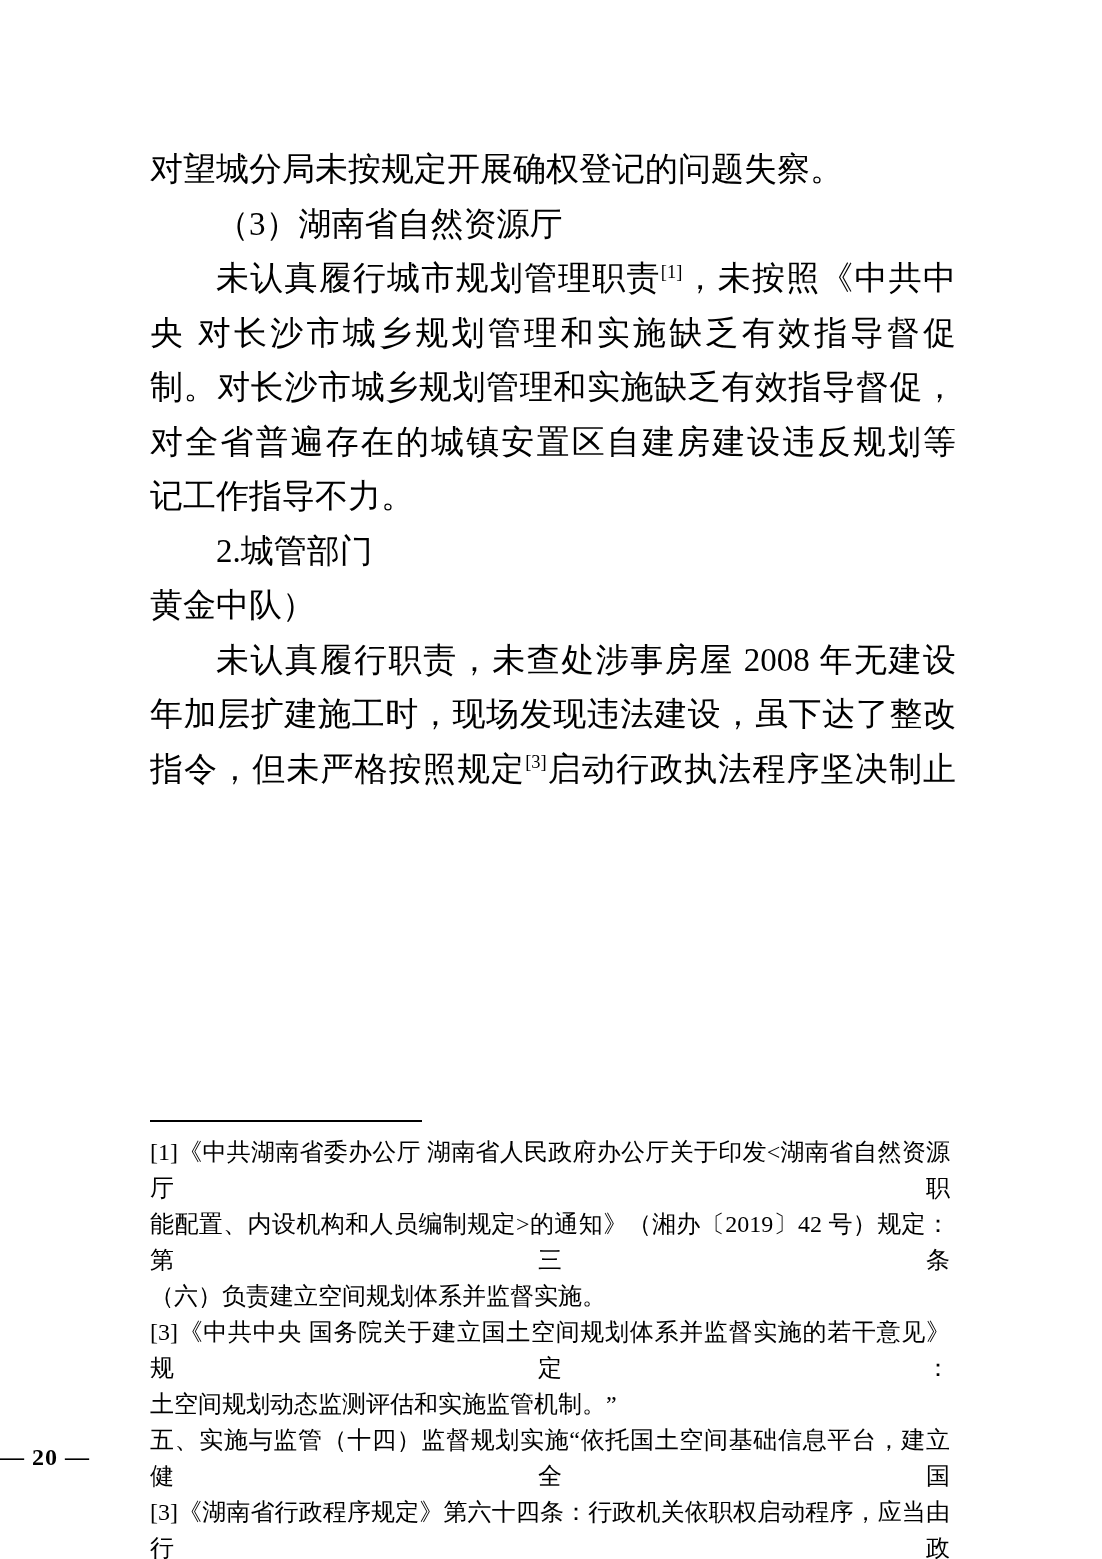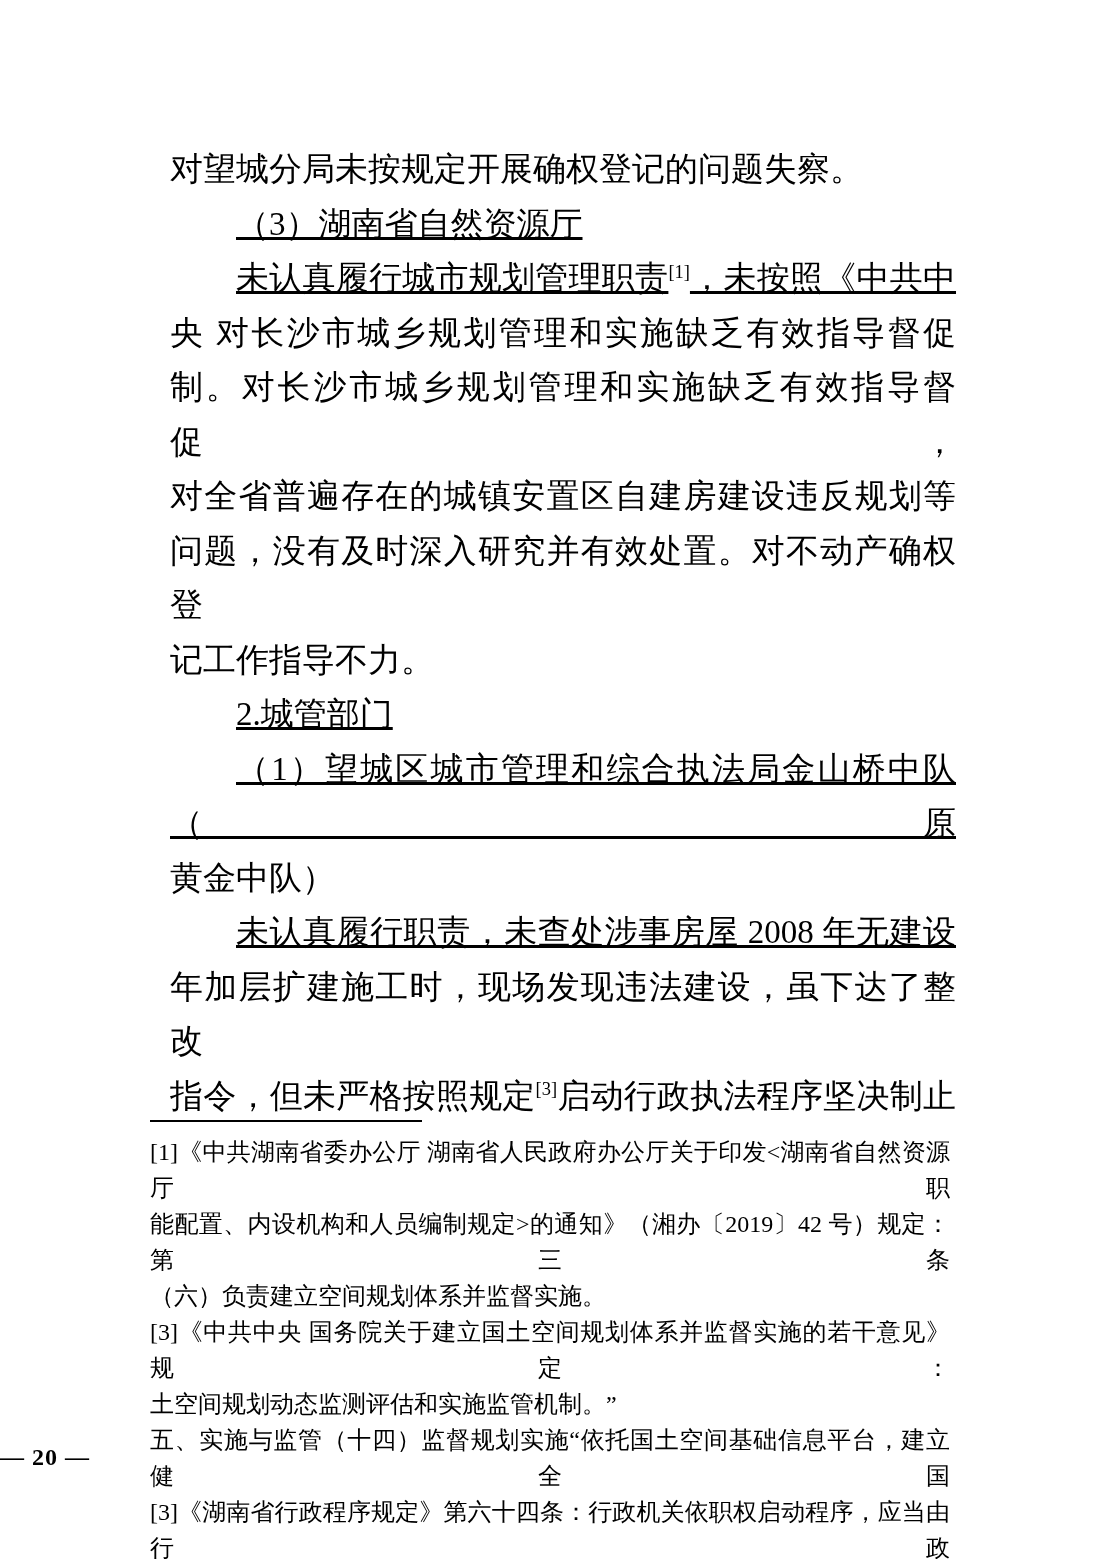--- a/index.html
+++ b/index.html
@@ -16,22 +16,22 @@
     width: 1102px; height: 1559px;
     background: #ffffff;
   }
   .body-text {
     position: absolute; left: 150px; top: 142px;
     width: 806px;
     font-size: 33px;
     line-height: 54.5px;
     text-align: left;
   }
-  .body-text .line { min-height: 54.5px; margin-left: 20px; }
-  .line.indent { text-indent: 2em; text-decoration: underline; }
+  .body-text .line { min-height: 54.5px; }
+  .line.indent { text-indent: 2em; }
   .line.fill { text-align: justify; text-align-last: justify; }
   .fnref {
     display: inline-block;
     font-size: 0.56em;
     position: relative;
     top: -0.62em;
     line-height: 0;
     text-indent: 0;
   }
   .footnotes {
@@ -60,24 +60,22 @@
 
 <div class="page">
 
   <div class="body-text">
       <div class="line">对望城分局未按规定开展确权登记的问题失察。</div>
       <div class="line indent">（3）湖南省自然资源厅</div>
       <div class="line indent fill">未认真履行城市规划管理职责<span class="fnref">[1]</span>，未按照《中共中</div>
       <div class="line fill">央 对长沙市城乡规划管理和实施缺乏有效指导督促</div>
       <div class="line fill">制。对长沙市城乡规划管理和实施缺乏有效指导督促，</div>
       <div class="line fill">对全省普遍存在的城镇安置区自建房建设违反规划等</div>
-      <div class="line fill">问题，没有及时深入研究并有效处置。对不动产确权登</div>
       <div class="line">记工作指导不力。</div>
       <div class="line indent">2.城管部门</div>
-      <div class="line indent fill">（1）望城区城市管理和综合执法局金山桥中队（原</div>
       <div class="line">黄金中队）</div>
       <div class="line indent fill">未认真履行职责，未查处涉事房屋 2008 年无建设</div>
       <div class="line fill">年加层扩建施工时，现场发现违法建设，虽下达了整改</div>
       <div class="line fill">指令，但未严格按照规定<span class="fnref">[3]</span>启动行政执法程序坚决制止</div>
     </div>
 
   <div class="footnotes">
     <div class="fn-sep"></div>
     <div>
         <div class="line fill">[1]《中共湖南省委办公厅 湖南省人民政府办公厅关于印发&lt;湖南省自然资源厅职</div>

